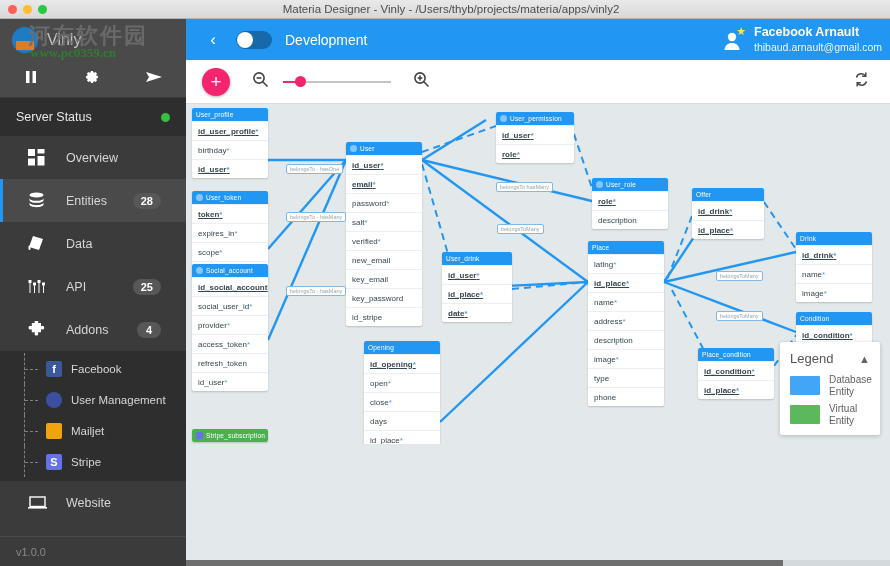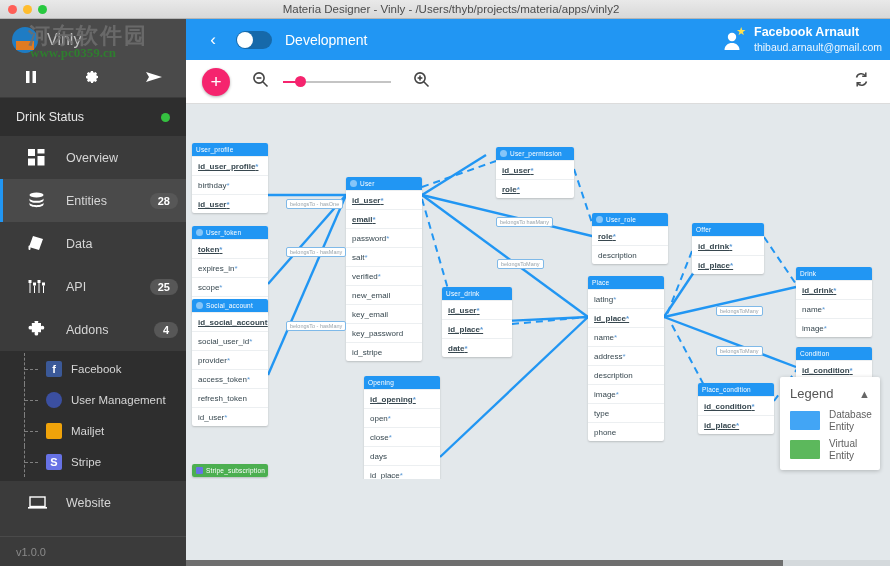--- a/index.html
+++ b/index.html
@@ -77,21 +77,21 @@
   }
   .nav-item.active { background: #4a4a4a; }
   .nav-item.active::before {
     content: ""; position: absolute; left: 0; top: 0; width: 3px; height: 43px;
     background: #2196f3;
   }
   .nav-ico { width: 28px; flex: none; display: flex; align-items: center; }
   .nav-ico svg { fill: #fff; }
   .nav-lbl { margin-left: 10px; flex: 1; }
   .nav-badge {
-    margin-right: 8px; background: #575757; color: #fff; font-size: 11px;
+    margin-right: 25px; background: #575757; color: #fff; font-size: 11px;
     font-weight: bold; border-radius: 9px; padding: 2px 8px; min-width: 24px;
     text-align: center;
   }
 
   .addons { background: #2e2e2e; padding: 2px 0 4px 0; position: relative; }
   .addon-item {
     height: 31px; display: flex; align-items: center; padding-left: 24px;
     color: #d6d6d6; font-size: 11.5px; position: relative;
   }
   .addon-item .tree {
@@ -170,21 +170,21 @@
   .slider .thumb {
     position: absolute; top: 2px; left: 12px; width: 11px; height: 11px;
     border-radius: 50%; background: #f5246e;
   }
   .refresh { margin-left: auto; margin-right: 20px; flex: none; }
   .refresh svg { stroke: #4a4a4a; fill: none; stroke-width: 1.5; }
 
   
   .canvas {
     position: absolute; top: 104px; left: 186px; width: 704px; height: 340px;
-    background: #e3e8eb; overflow: hidden; margin-top: 35px;
+    background: #e3e8eb; overflow: hidden;
   }
   #edges { position: absolute; top: 0; left: 0; width: 704px; height: 456px; }
 
   .ent {
     position: absolute; background: #fff; border-radius: 2px;
     box-shadow: 0 1px 2px rgba(0,0,0,.18);
     font-size: 7.5px; overflow: hidden;
   }
   .ent-head {
     height: 13px; background: #2196f3; color: #fff;
@@ -275,21 +275,21 @@
           </svg>
       </span>
       <span>
         <svg width="18" height="16" viewBox="0 0 18 16">
             <path d="M1 3 L17 8 L1 13 L4 8 Z"></path>
           </svg>
       </span>
     </div>
 
     <div class="status-row">
-      <span class="lbl">Drink Status</span>
+      <span class="lbl">Server Status</span>
       <span class="status-led"></span>
     </div>
 
     <div class="nav">
 
       <div class="nav-item">
         <span class="nav-ico">
           <svg width="17" height="17" viewBox="0 0 17 17">
               <rect x="0" y="0" width="7" height="7"></rect>
               <rect x="9.5" y="0" width="7" height="4.5"></rect>

